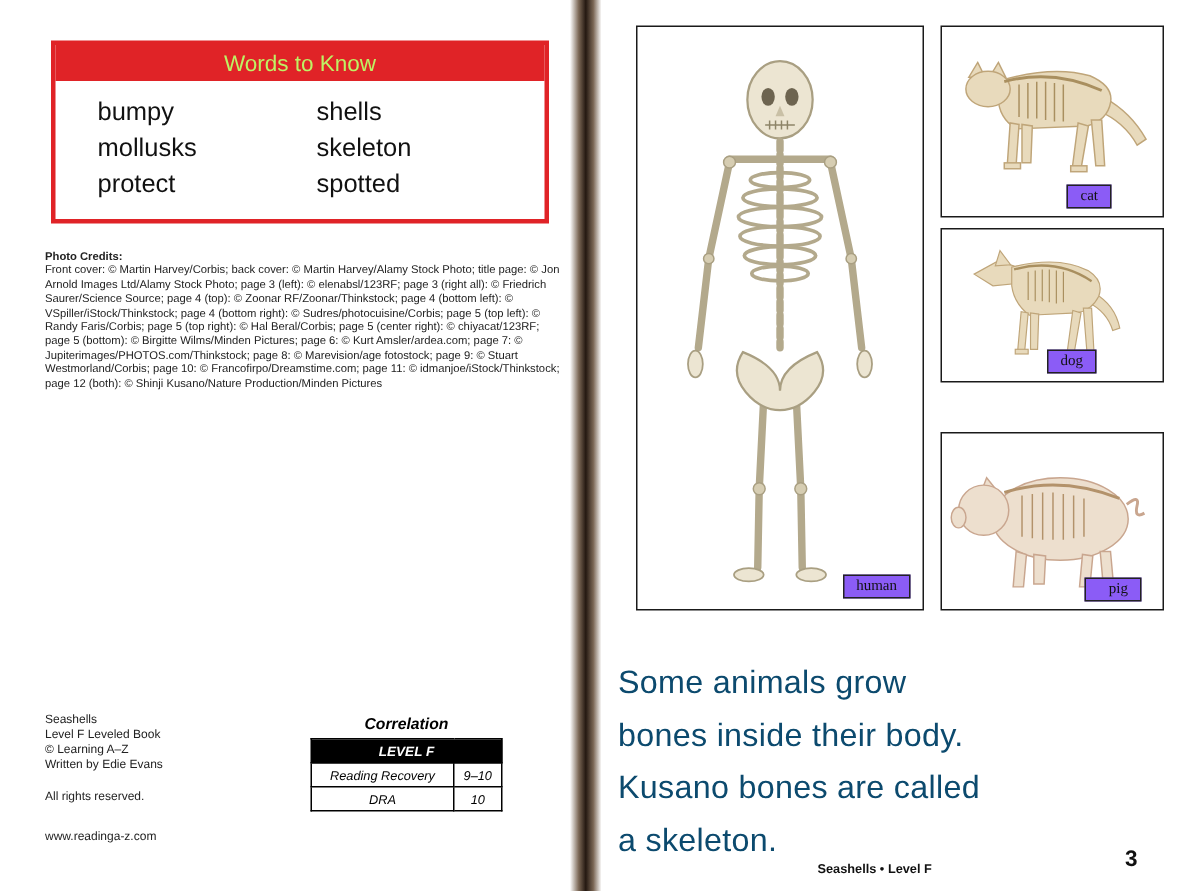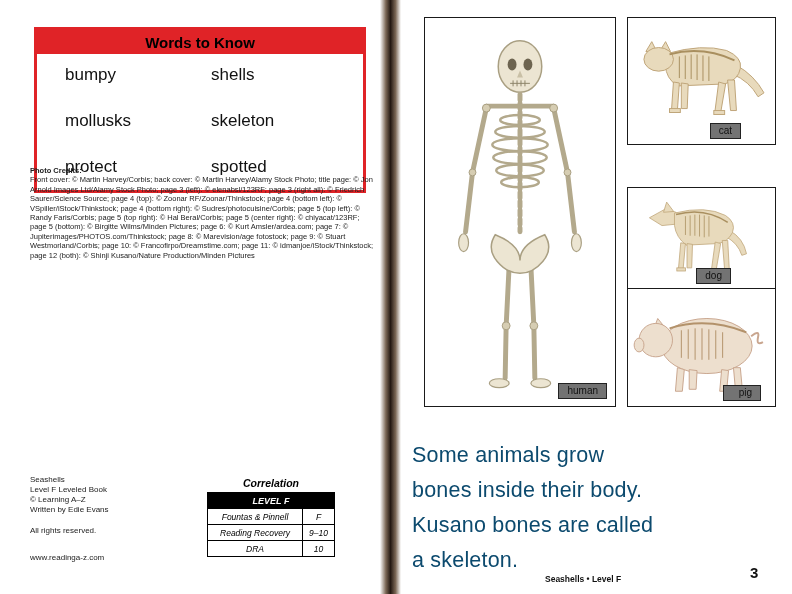--- a/index.html
+++ b/index.html
@@ -5,47 +5,47 @@
   * { margin:0; padding:0; box-sizing:border-box; }
   html,body { width:792px; height:594px; }
   body { font-family:"Liberation Sans", sans-serif; background:#ffffff; }
   .spread { position:relative; width:792px; height:594px; background:#fff; overflow:hidden; }
 
   .spine { position:absolute; left:380px; top:0; width:21px; height:594px;
     background:linear-gradient(to right, rgba(255,255,255,0) 0%, #7a6654 28%, #241811 50%, #7a6654 74%, rgba(255,255,255,0) 100%); }
 
   
   .wtk-box { position:absolute; left:34px; top:27px; width:332px; border:3px solid #e02327; background:#fff; }
-  .wtk-header { background:#e02327; color:#000000; font-weight:bold; font-size:15px; text-align:center; padding:4px 0 3px; }
+  .wtk-header { background:#e02327; color:#bef264; font-weight:normal; font-size:15px; text-align:center; padding:4px 0 3px; }
   .wtk-cols { display:flex; padding:11px 0 13px 28px; }
-  .wtk-col { width:146px; display:flex; flex-direction:column; gap:26px; font-size:17px; color:#111; }
+  .wtk-col { width:146px; display:flex; flex-direction:column; gap:4px; font-size:17px; color:#111; }
 
   .credits { position:absolute; left:30px; top:166px; width:346px; font-size:7.5px; line-height:9.4px; color:#222; }
   .credits-heading { font-weight:bold; }
 
   .book-info { position:absolute; left:30px; top:475px; font-size:8px; line-height:10px; color:#222; }
   .book-info .spaced { margin-top:11px; }
   .book-info .spaced2 { margin-top:17px; }
 
   .correlation { position:absolute; left:207px; top:477px; width:128px;font-style:italic; }
   .corr-title { text-align:center; font-weight:bold; font-size:10.5px; margin-bottom:3px; color:#000; }
   .corr-table { width:100%; border-collapse:collapse; font-size:8.5px; color:#000;border-radius:19px; }
   .corr-table th { background:#000; color:#fff; font-size:9px; font-weight:bold; padding:2.5px 0; border:1px solid #000; }
   .corr-table td { border:1px solid #000; padding:2.5px 4px; text-align:center; }
   .corr-table td.val { width:32px; }
 
   
   .frame { position:absolute; background:#fff; border:1.5px solid #1a1a1a; }
   .frame svg { display:block; width:100%; height:100%; }
   .frame-human { left:424px; top:17px; width:192px; height:390px;text-align:center; }
   .frame-cat   { left:627px; top:17px;  width:149px; height:128px; }
-  .frame-dog   { left:627px; top:152px; width:149px; height:103px;margin-top:35px; }
+  .frame-dog   { left:627px; top:152px; width:149px; height:103px; }
   .frame-pig   { left:627px; top:288px; width:149px; height:119px; }
 
-  .fig-label { position:absolute; background:#737373; border:1px solid #222; font-size:10px; color:#111; padding:0 8px 1px; line-height:13px; }
+  .fig-label { position:absolute; background:#8b5cf6; border:1px solid #222; font-size:10px; color:#111; padding:0 8px 1px; line-height:13px;font-family:Liberation Serif, serif; }
   .frame-human .fig-label { right:8px;  bottom:7px; }
   .frame-cat   .fig-label { right:34px; bottom:5px; }
   .frame-dog   .fig-label { right:44px; bottom:5px; }
   .frame-pig   .fig-label { right:14px; bottom:5px;padding-left:15px; }
 
   .body-text { position:absolute; left:412px; top:438px; font-size:21.5px; line-height:35px; color:#0c4a6e; letter-spacing:0.2px; }
 
   .footer-title { position:absolute; left:545px; top:574px; font-size:8.5px; font-weight:bold; color:#111; }
   .footer-page  { position:absolute; left:750px; top:564px; font-size:15px; font-weight:bold; color:#111; }
 </style>
@@ -87,24 +87,20 @@
     </div>
 
     <div class="correlation">
       <div class="corr-title">Correlation</div>
       <table class="corr-table">
         <tbody>
             <tr>
           <th colspan="2">LEVEL F</th>
         </tr>
         <tr>
-          <td class="lab">Fountas &amp; Pinnell</td>
-          <td class="val">F</td>
-        </tr>
-        <tr>
           <td class="lab">Reading Recovery</td>
           <td class="val">9–10</td>
         </tr>
         <tr>
           <td class="lab">DRA</td>
           <td class="val">10</td>
         </tr>
       </tbody>
         </table>
     </div>

